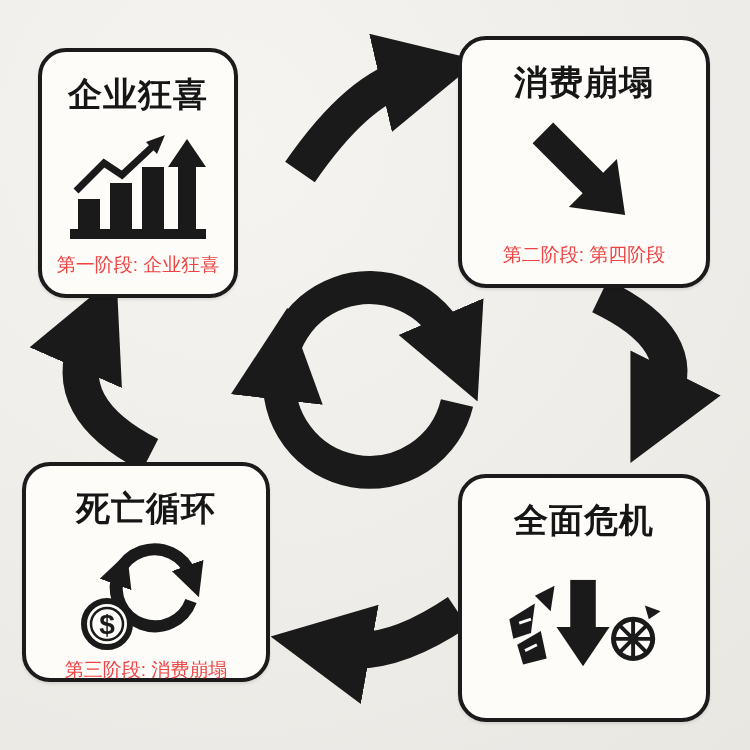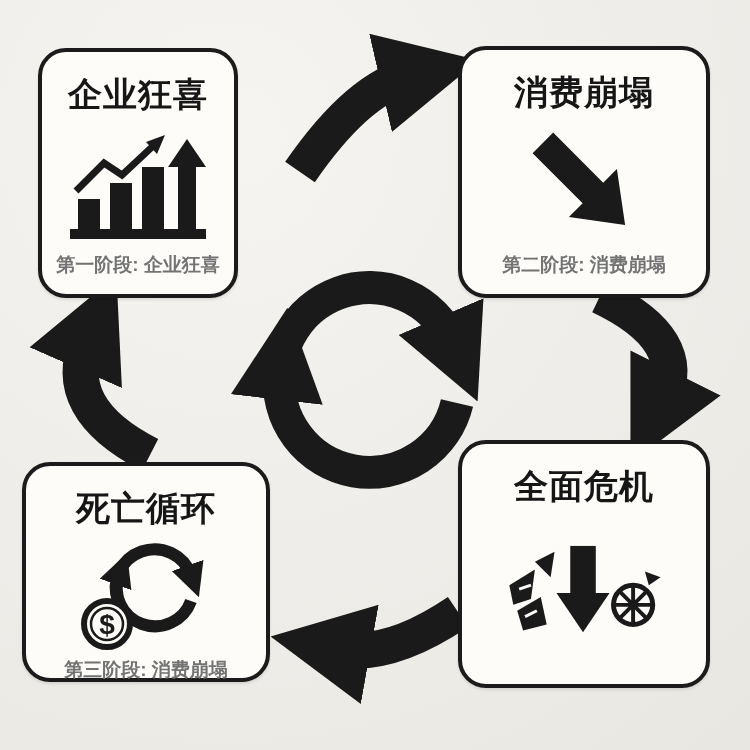--- a/index.html
+++ b/index.html
@@ -11,30 +11,30 @@
   .arrow-layer { position:absolute; left:0; top:0; width:750px; height:750px; z-index:1; }
   .fat  { fill:none; stroke:#1a1a1a; stroke-width:36; }
   .fat2 { fill:none; stroke:#1a1a1a; stroke-width:33; }
   .card {
     position:absolute; z-index:2; box-sizing:border-box;
     background:#fdfcf9; border:4px solid #1b1b1b; border-radius:28px;
     display:flex; flex-direction:column; align-items:center;
     box-shadow:0 2px 3px rgba(0,0,0,0.10);
   }
   .card-tl { left:38px;  top:36px;  width:200px; height:250px;margin-top:12px; }
-  .card-tr { left:458px; top:46px;  width:252px; height:252px; }
+  .card-tr { left:458px; top:36px;  width:252px; height:252px; }
   .card-bl { left:22px;  top:462px; width:248px; height:220px; }
-  .card-br { left:458px; top:440px; width:252px; height:248px; }
+  .card-br { left:458px; top:474px; width:252px; height:248px; }
   .stage-title {
     margin-top:20px; font-size:34px; font-weight:800; color:#161616; letter-spacing:1px;
   }
   .stage-icon { flex:1; display:flex; align-items:center; justify-content:center; }
   .stage-icon svg { display:block; }
   .ink { fill:#1a1a1a; }
-  .stage-caption { margin-bottom:16px; font-size:19px; font-weight:700; color:#737373; }
+  .stage-caption { margin-bottom:16px; font-size:19px; font-weight:400; color:#ef4444; }
 </style>
 </head>
 <body>
 
 <div class="canvas">
 
   <svg class="arrow-layer" viewBox="0 0 750 750">
     <defs>
       <marker id="head" viewBox="0 0 10 10" refX="3" refY="5" markerWidth="2.8" markerHeight="2.8" orient="auto">
         <path d="M0,0 L10,5 L0,10 z" fill="#1a1a1a"></path>
@@ -67,21 +67,21 @@
 
   <div class="card card-tr">
     <div class="stage-title">消费崩塌</div>
     <div class="stage-icon">
       <svg width="126" height="126" viewBox="0 0 130 130">
         <g transform="rotate(45 65 65)">
           <polygon class="ink" points="5,50 78,50 78,30 125,65 78,100 78,80 5,80"></polygon>
         </g>
       </svg>
     </div>
-    <div class="stage-caption">第二阶段: 消费崩塌</div>
+    <div class="stage-caption">第二阶段: 第四阶段</div>
   </div>
 
   <div class="card card-bl">
     <div class="stage-title">死亡循环</div>
     <div class="stage-icon">
       <svg width="150" height="125" viewBox="0 0 150 125">
         <path d="M47 69 A38 38 0 0 1 120 43" fill="none" stroke="#1a1a1a" stroke-width="12" marker-end="url(#head)"></path>
         <path d="M120 69 A38 38 0 0 1 48 43" fill="none" stroke="#1a1a1a" stroke-width="12" marker-end="url(#head)"></path>
         <circle cx="36" cy="92" r="23" fill="#fdfcf9" stroke="#1a1a1a" stroke-width="6"></circle>
         <circle cx="36" cy="92" r="16" fill="none" stroke="#1a1a1a" stroke-width="2.5"></circle>

